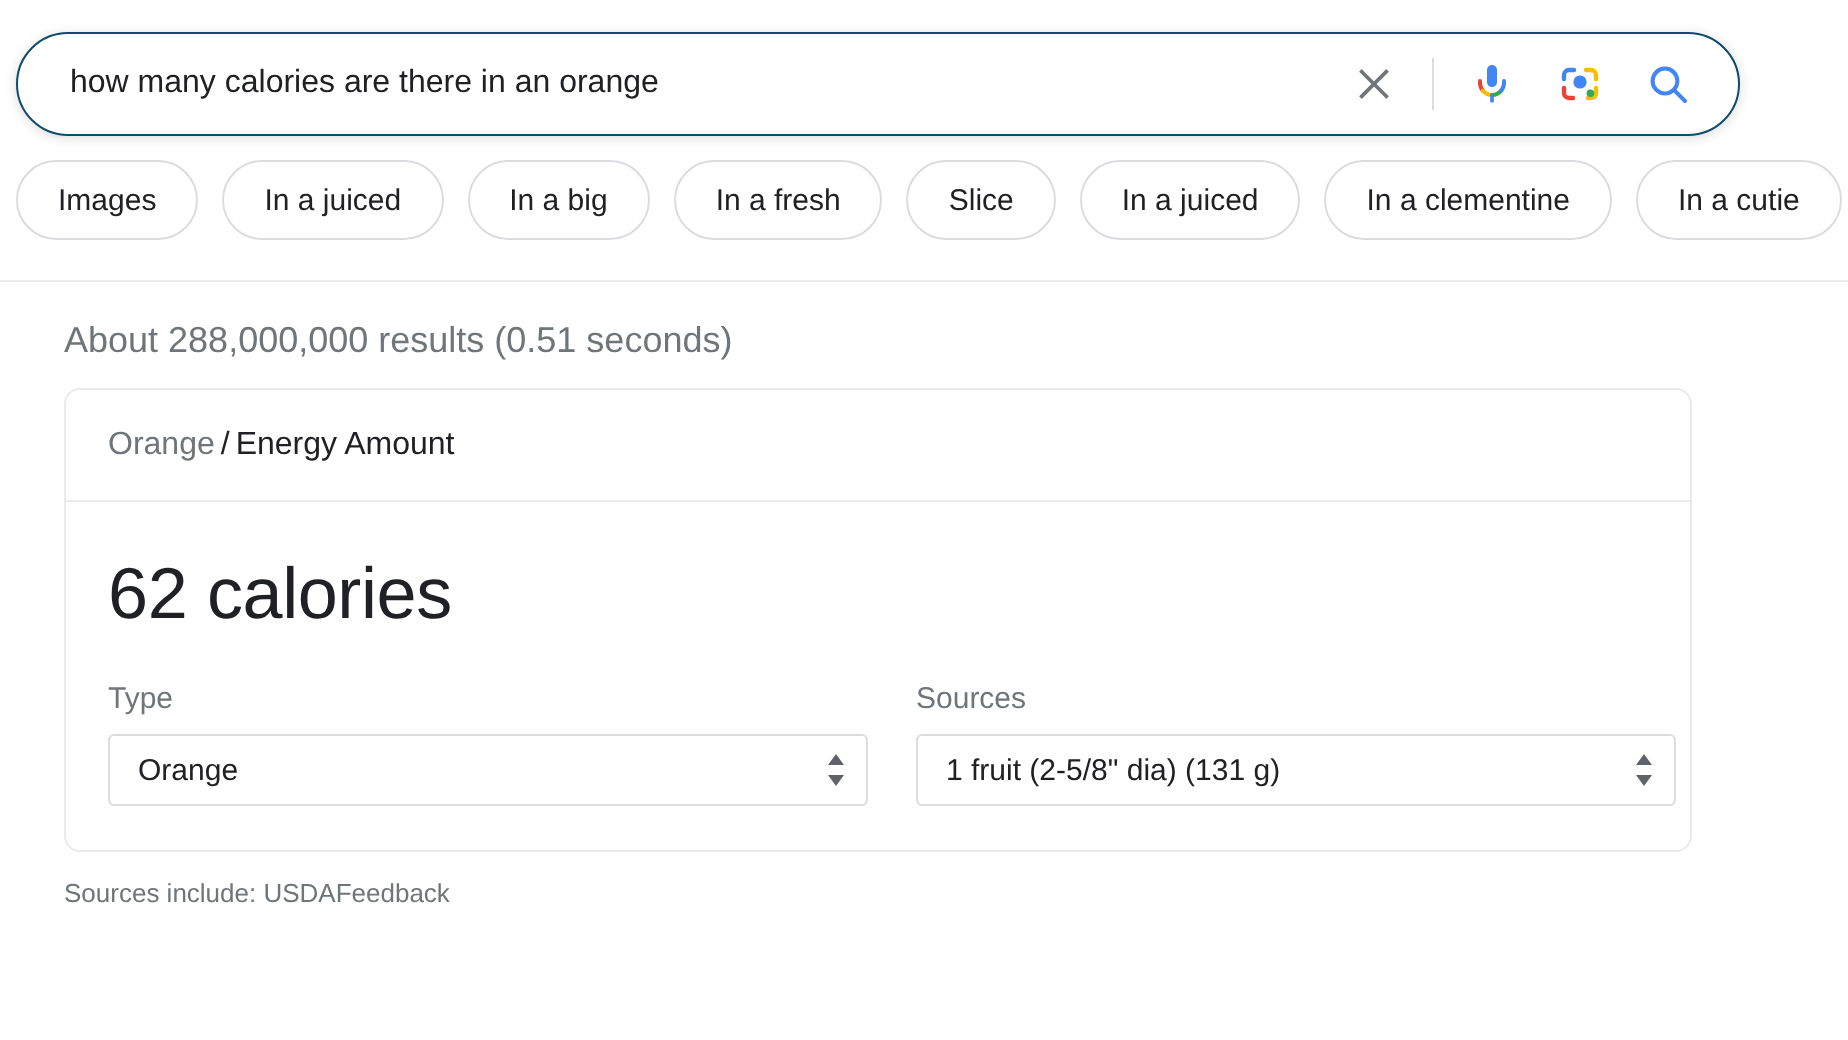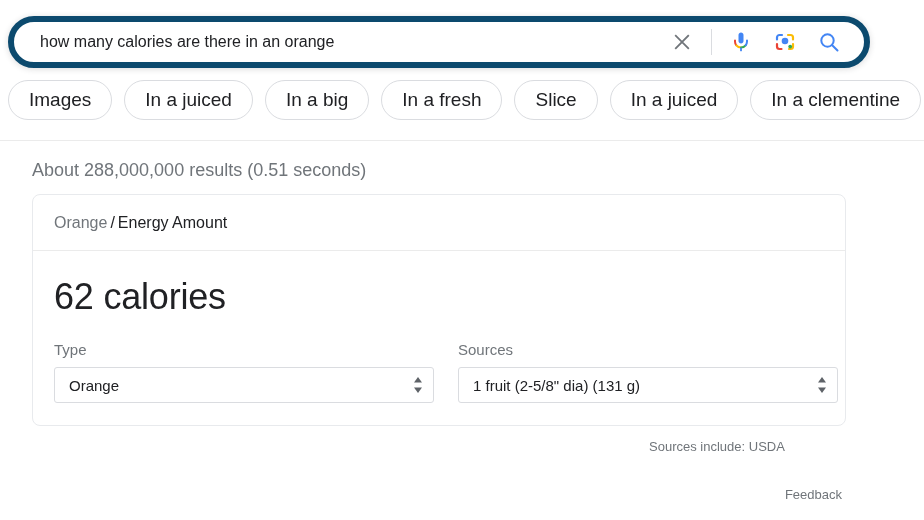--- a/index.html
+++ b/index.html
@@ -20,21 +20,21 @@
   .search-header {
     position: relative;
     padding: 16px 8px 0 8px;
     height: 52px;
     box-sizing: content-box;
   }
   .search-box {
     position: relative;
     height: 52px;
     width: 862px;
-    border: 6px solid #0c4a6e;
+    border: 1px solid #0c4a6e;
     border-radius: 26px;
     background: #fff;
     box-shadow: 0 1px 6px rgba(32,33,36,.16);
     display: flex;
     align-items: center;
     box-sizing: border-box;
   }
   .search-input {
     flex: 1;
     border: 0;
@@ -82,21 +82,21 @@
     height: 40px;
     white-space: nowrap;
   }
   .chip {
     height: 40px;
     box-sizing: border-box;
     border: 1px solid #dadce0;
     border-radius: 20px;
     background: #fff;
     color: #202124;
-    font-size: 19px;
+    font-size: 15px;
     font-family: "Liberation Sans", sans-serif;
     display: flex;
     align-items: center;
     padding: 0 20px;
     cursor: pointer;
     flex: none;
   }
 
   .header-rule {
     margin-top: 20px;
@@ -172,27 +172,27 @@
     position: absolute;
     right: 10px;
     top: 50%;
     transform: translateY(-50%);
     width: 10px;
     height: 18px;
   }
 
   .kp-footer {
     display: flex;
-    justify-content: flex-end;
+    justify-content: flex-start;
     width: 814px;
     margin: 13px 0 0 32px;
     font-size: 13px;
     color: #70757a;
   }
-  .kp-footer .feedback { cursor: pointer; padding-right: 4px; margin-top: 48px; }
+  .kp-footer .feedback { cursor: pointer; padding-right: 4px; }
 </style>
 </head>
 <body>
 
 <div class="search-header">
   <div class="search-box">
 
     <input class="search-input" type="text" value="how many calories are there in an orange" placeholder="Search" style="">
 
     <div class="search-actions">

